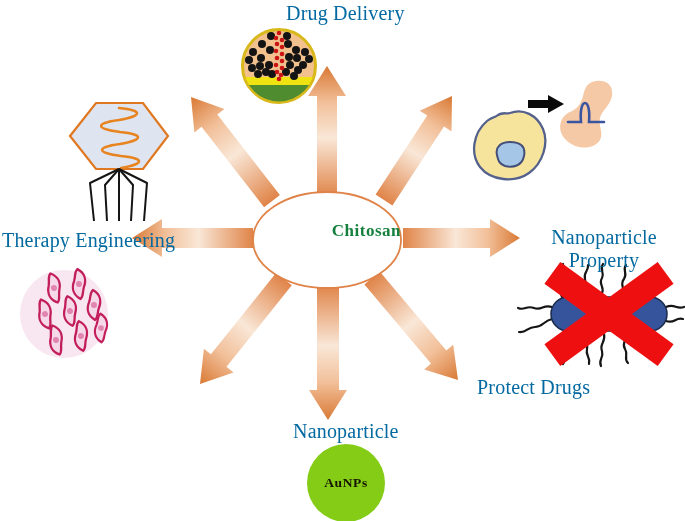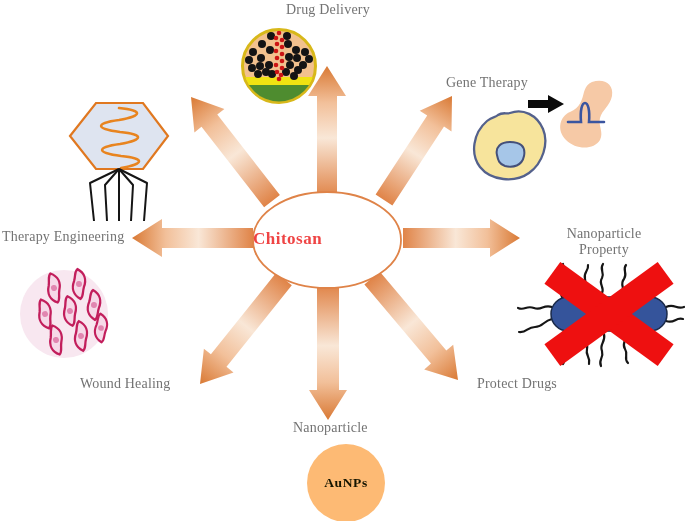--- a/index.html
+++ b/index.html
@@ -1,31 +1,31 @@
 <!DOCTYPE html>
 <html><head>
 <meta charset="utf-8">
 <style>
   html,body{margin:0;padding:0;background:#fff;}
   #stage{
     position:relative;width:685px;height:521px;background:#ffffff;
     font-family:"Liberation Serif","DejaVu Serif",serif;overflow:hidden;
   }
   .lbl{
-    position:absolute;color:#737373;font-size:14px;line-height:1.15;
+    position:absolute;color:#0369a1;font-size:20px;line-height:1.15;
     white-space:nowrap;letter-spacing:.2px;
   }
   .lbl.wrap{white-space:normal;text-align:center;}
   #center-ellipse-label{
-    position:absolute;left:253px;top:229px;width:148px;height:22px;
-    text-align:left;font-weight:bold;font-size:17px;color:#ef4444;letter-spacing:.5px;
+    position:absolute;left:253px;top:221px;width:148px;height:22px;
+    text-align:right;font-weight:bold;font-size:17px;color:#15803d;letter-spacing:.5px;
   }
   #aunps-circle{
     position:absolute;left:307px;top:444px;width:78px;height:78px;border-radius:50%;
-    background:#fdba74;display:flex;align-items:center;justify-content:center;
+    background:#84cc16;display:flex;align-items:center;justify-content:center;
   }
   #aunps-circle span{font-weight:bold;font-size:13.5px;color:#151500;letter-spacing:.6px;}
   svg{position:absolute;display:block;}
 </style>
 </head>
 <body>
 
 <div id="stage">
 
   <svg width="685" height="521" viewBox="0 0 685 521" style="left:0;top:0">
@@ -213,20 +213,18 @@
     <use href="#wcell" transform="translate(40,74) rotate(-14) scale(1.15)"></use>
     <use href="#wcell" transform="translate(65,70) rotate(-8) scale(1.15)"></use>
     <use href="#wcell" transform="translate(85,62) rotate(-2) scale(1.1)"></use>
   </svg>
 
   <div id="aunps-circle">
     <span>AuNPs</span>
   </div>
 
   <div class="lbl" style="left:286px;top:2px">Drug Delivery</div>
-  <div class="lbl" style="left:446px;top:75px">Gene Therapy</div>
   <div class="lbl" style="left:2px;top:229px">Therapy Engineering</div>
   <div class="lbl wrap" style="left:550px;top:226px;width:108px">Nanoparticle Property</div>
-  <div class="lbl" style="left:80px;top:376px">Wound Healing</div>
   <div class="lbl" style="left:293px;top:420px">Nanoparticle</div>
   <div class="lbl" style="left:477px;top:376px">Protect Drugs</div>
 
 </div>
 
 </body></html>

